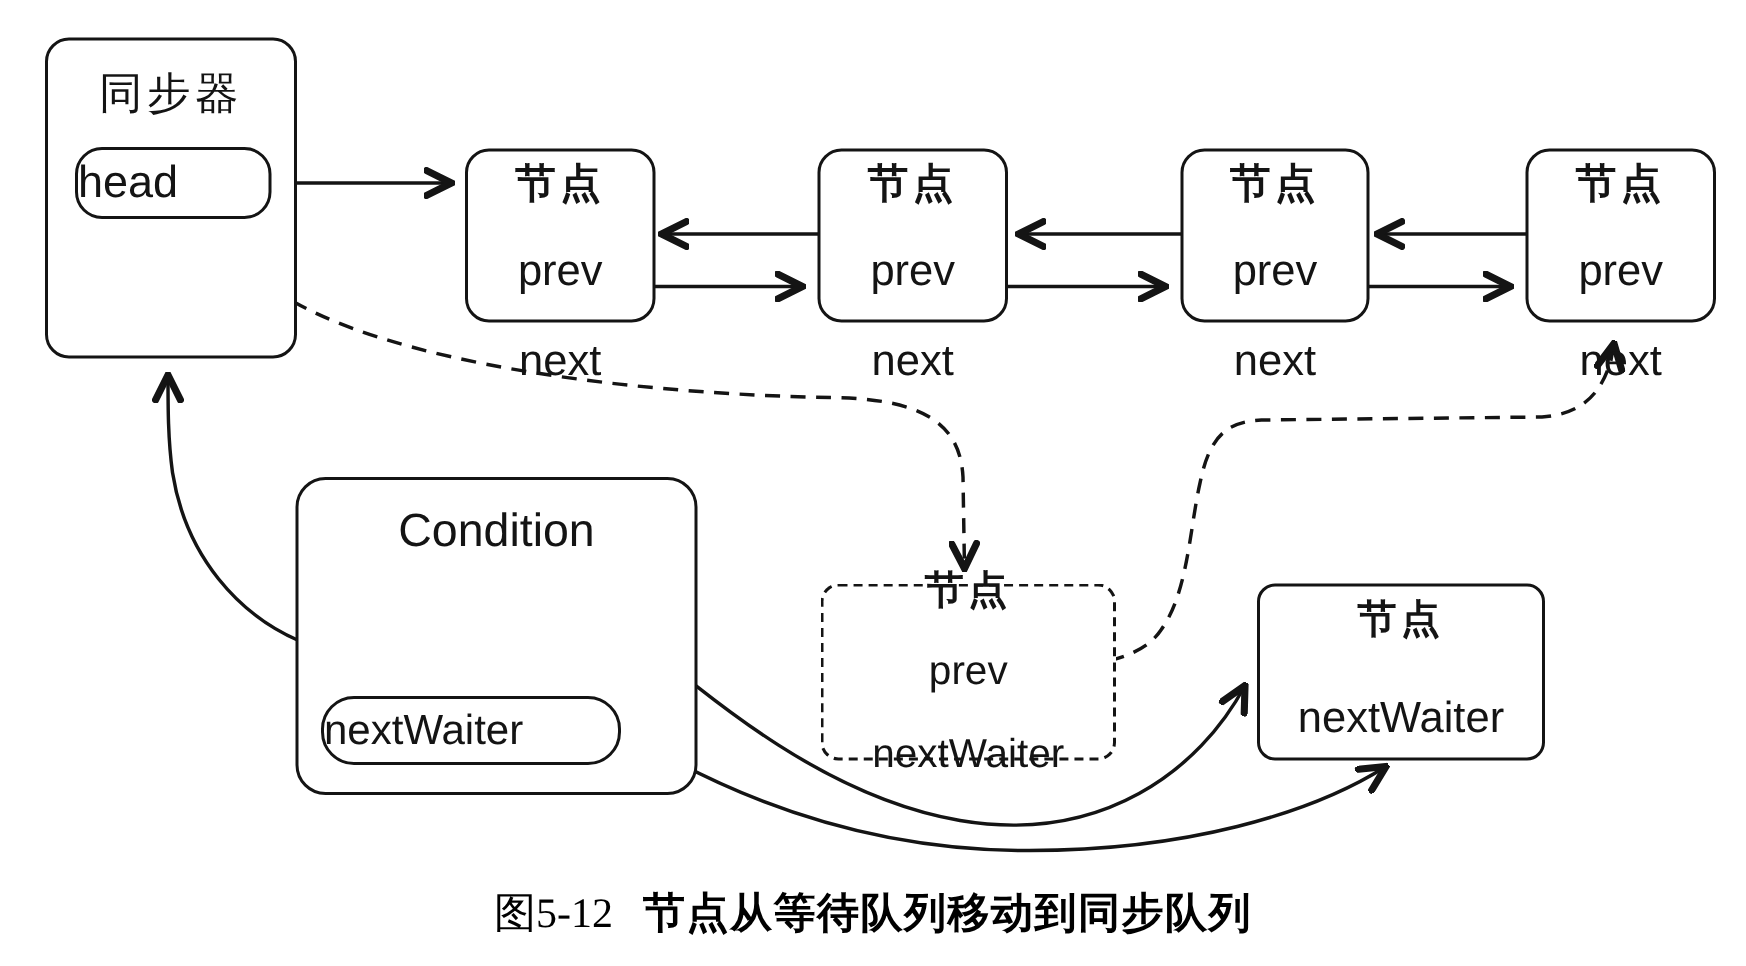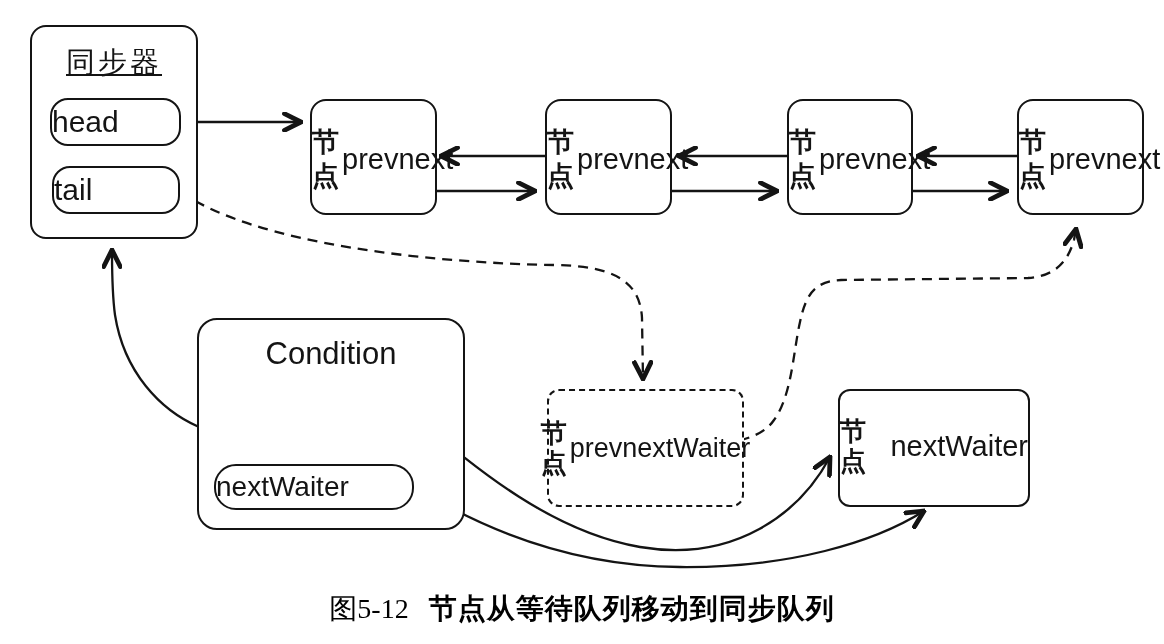--- a/index.html
+++ b/index.html
@@ -17,42 +17,42 @@
     position: absolute;
     border: 2.5px solid #141414;
     background: #ffffff;
   }
   .rounded-lg { border-radius: 16px; }
   .rounded-md { border-radius: 12px; }
   .pill { border-radius: 18px; display: flex; align-items: center; justify-content: flex-start; }
   .dashed { border-style: dashed; }
   .node {
     display: flex;
-    flex-direction: row;
+    flex-direction: column;
     align-items: center;
     justify-content: flex-start;
     padding-top: 4px;
+    gap: 24px;
   }
   .node .title {
     font-weight: bold;
     font-size: 27px;
     letter-spacing: 3px;
     line-height: 34px;
   }
   .node .field {
     font-weight: normal;
     font-size: 29px;
     line-height: 36px;
   }
   .sync-title {
     text-align: center;
     font-size: 29px;
     letter-spacing: 3px;
     margin-top: 16px;
-    text-decoration: underline;
   }
   .ptr-label { font-size: 30px; }
   .cond-title {
     text-align: center;
     font-size: 31px;
     margin-top: 16px;
   }
   .waiter-label { font-size: 28px; }
   #caption {
     position: absolute;
@@ -97,23 +97,20 @@
     <path class="dash" d="M 689,447 C 735,444 762,438 774,420 C 792,395 793,353 800,322 C 806,293 816,281 841,280 L 1028,278 C 1056,276 1068,261 1074,240 L 1076,229" marker-end="url(#ah)"></path>
     <path d="M 413,415 C 480,472 553,532 640,547 C 735,563 800,513 830,457" marker-end="url(#ah)"></path>
     <path d="M 413,486 C 480,528 570,566 680,567 C 790,568 875,542 924,511" marker-end="url(#ah)"></path>
   </svg>
 
   <div class="box rounded-lg" style="left:30px; top:25px; width:168px; height:214px;">
     <div class="sync-title">同步器</div>
     <div class="box pill" style="left:18px; top:71px; width:131px; height:48px;">
       <span class="ptr-label">head</span>
     </div>
-    <div class="box pill" style="left:20px; top:139px; width:128px; height:48px;">
-      <span class="ptr-label">tail</span>
-    </div>
   </div>
 
   <div class="box rounded-lg node" style="left:310px; top:99px; width:127px; height:116px;">
     <span class="title">节点</span>
     <span class="field">prev</span>
     <span class="field">next</span>
   </div>
   <div class="box rounded-lg node" style="left:545px; top:99px; width:127px; height:116px;">
     <span class="title">节点</span>
     <span class="field">prev</span>

